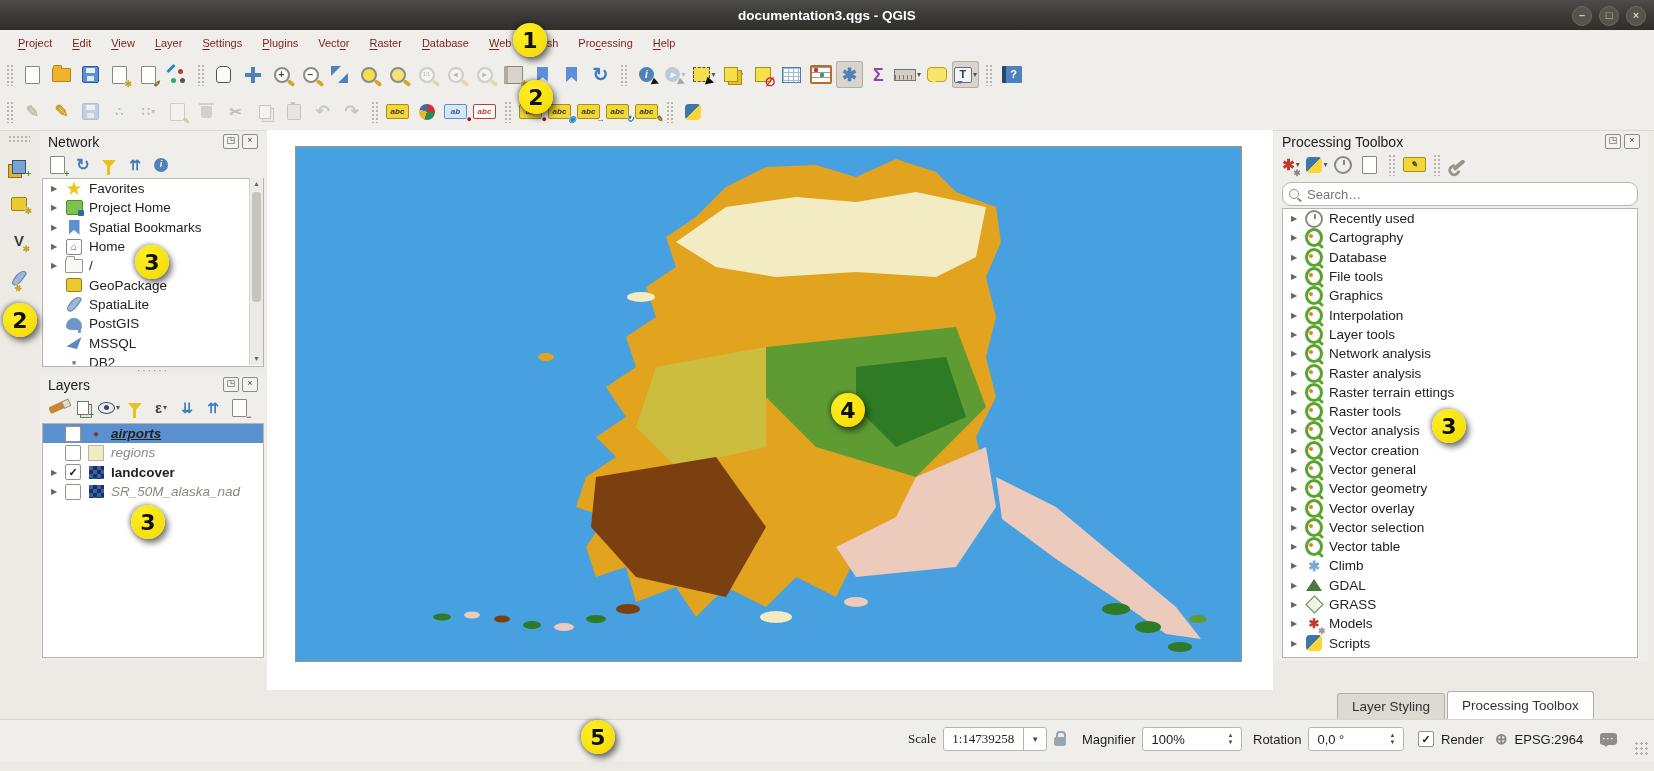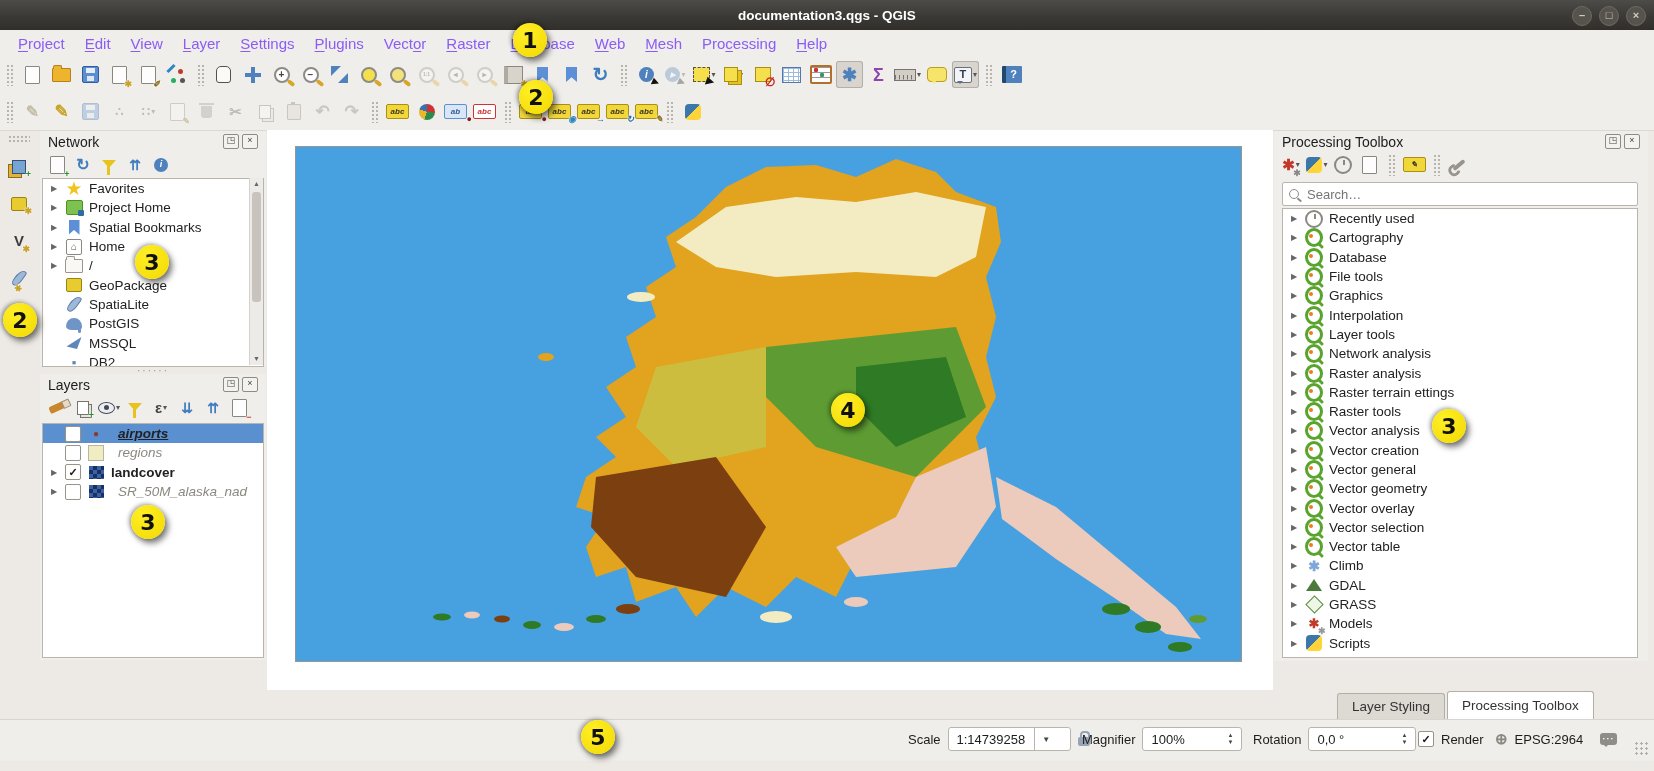--- a/index.html
+++ b/index.html
@@ -11,21 +11,21 @@
     background:linear-gradient(#4e4c48,#3b3935 55%,#322f2b);
     display:flex;align-items:center;justify-content:center;
     color:#fff;font-weight:bold;font-size:13.5px;}
   .winbtns{position:absolute;right:8px;top:6px;display:flex;gap:7px;}
   .winbtn{width:18px;height:18px;border-radius:50%;background:#56534d;border:1px solid #6e6a62;
     color:#cfccc5;font-size:11px;line-height:16px;text-align:center;}
 
   
   .menubar{position:absolute;left:0;top:30px;right:0;height:26px;background:#f0eeea;
     display:flex;align-items:center;padding-left:8px;border-bottom:1px solid #e2dfda;}
-  .menu-item{padding:4px 10px;font-size:15px;color:#8b5cf6;}
+  .menu-item{padding:4px 10px;font-size:11px;color:#7f1d1d;}
   .menu-item u{text-underline-offset:2px;}
 
   
   .toolbar{position:absolute;left:0;right:0;display:flex;align-items:center;gap:2px;
     background:#f0eeea;border-bottom:1px solid #dcd8d2;padding-left:2px;}
   #toolbar1{top:56px;height:37px;}
   #toolbar2{top:93px;height:37px;}
   .tb-grip{width:7px;height:22px;margin:0 4px;flex:none;
     background-image:radial-gradient(#b8b4ac 1px,transparent 1.2px);background-size:4px 4px;}
   .tbtn{flex:none;width:27px;height:27px;display:flex;align-items:center;justify-content:center;
@@ -166,37 +166,37 @@
   .pbtn{width:14px;height:13px;border:1px solid #8f8b84;background:#f4f2ee;font-size:9px;line-height:11px;
     text-align:center;color:#444;border-radius:2px;}
   .ptools{height:25px;display:flex;align-items:center;gap:4px;padding:0 6px;}
   .ptools .tbtn{width:22px;height:22px;}
   .tree{position:absolute;left:2px;right:2px;background:#fff;border:1px solid #b9b5ad;overflow:hidden;}
   .trow{height:19.3px;display:flex;align-items:center;gap:6px;padding-left:6px;font-size:13.5px;white-space:nowrap;}
   .trow .exp{width:10px;font-size:8px;color:#666;text-align:center;flex:none;}
   .trow .lic{width:18px;display:flex;align-items:center;justify-content:center;flex:none;}
   .sel-row{background:#5a8fd0;}
   .lbl-bold{font-weight:bold;}
-  .lbl-italic{font-style:italic;margin-left:7px;}
+  .lbl-italic{font-style:italic;}
   .lbl-underline{text-decoration:underline;}
   .lbl-muted{color:#8a8880;}
   .cb{width:14px;height:14px;background:#fff;border:1px solid #979term;border:1px solid #979389;border-radius:2px;flex:none;
     display:inline-flex;align-items:center;justify-content:center;font-size:11px;font-weight:bold;color:#1c1c1c;}
   .sbar{position:absolute;top:0;bottom:0;right:0;width:13px;background:#edebe7;border-left:1px solid #d5d2cd;}
   .sbar .sa{position:absolute;left:0;right:0;height:12px;text-align:center;font-size:7px;color:#666;line-height:12px;}
   .sbar .thumb{position:absolute;left:2px;right:2px;background:#c8c4bd;border-radius:3px;}
   .splitter{position:absolute;left:40px;width:226px;height:8px;display:flex;align-items:center;justify-content:center;
     color:#9a968e;font-size:10px;letter-spacing:2px;}
 
   
   .central{position:absolute;left:267px;top:130px;width:1006px;height:560px;background:#fff;}
   .mapcanvas{position:absolute;left:28px;top:16px;width:945px;height:514px;border:1px solid #9a968e;overflow:hidden;}
 
   
-  .searchbox{position:absolute;left:8px;top:51px;right:10px;height:22px;border:1px solid #b9b5ae;border-radius:2px;
+  .searchbox{position:absolute;left:8px;top:51px;right:10px;height:22px;border:1px solid #b9b5ae;border-radius:9px;
     background:#fff;display:flex;align-items:center;padding:0 6px;gap:6px;}
   .searchbox input{border:none;outline:none;flex:1;font-size:13px;color:#555;font-family:"Liberation Sans",sans-serif;background:transparent;}
   .minimag{width:8px;height:8px;border:1.5px solid #8d8b85;border-radius:50%;position:relative;flex:none;}
   .minimag::after{content:"";position:absolute;width:5px;height:1.5px;background:#8d8b85;right:-4px;bottom:-2px;transform:rotate(40deg);}
 
   
   .docktabs{position:absolute;top:691px;left:1337px;display:flex;align-items:flex-end;gap:2px;}
   .dtab{height:25px;padding:0 14px;display:flex;align-items:center;font-size:13.5px;
     border:1px solid #b3afa7;border-bottom:none;border-radius:3px 3px 0 0;background:#ddd9d3;color:#333;}
   .dtab.active{background:#fff;height:27px;}
@@ -900,43 +900,43 @@
       <span>Layer Styling</span>
     </div>
     <div class="dtab active">
       <span>Processing Toolbox</span>
     </div>
   </div>
 
   <div class="statusbar">
 
 
-    <div class="sgroup" style="left:908px;">
+    <div class="sgroup" style="left:908px;font-family:Liberation Serif, serif;">
       <span class="slabel">Scale</span>
-      <span class="sfield" style="width:123px;">
+      <span class="sfield" style="width:104px;">
         <span>1:14739258</span>
         <span class="ddarrow">▼</span>
       </span>
       <span class="ic ic-lock"></span>
     </div>
 
     <div class="sgroup" style="left:1082px;">
       <span class="slabel">Magnifier</span>
       <span class="sfield" style="width:100px;">
         <span>100%</span>
         <span class="spin" style="margin-left:auto;">
             <span>▲</span>
             <span>▼</span>
           </span>
       </span>
     </div>
 
     <div class="sgroup" style="left:1253px;">
       <span class="slabel">Rotation</span>
-      <span class="sfield" style="width:108px;">
+      <span class="sfield" style="width:96px;">
         <span>0,0 °</span>
         <span class="spin" style="margin-left:auto;">
             <span>▲</span>
             <span>▼</span>
           </span>
       </span>
     </div>
 
     <div class="sgroup" style="left:1418px;">
       <span class="cb">✓</span>

